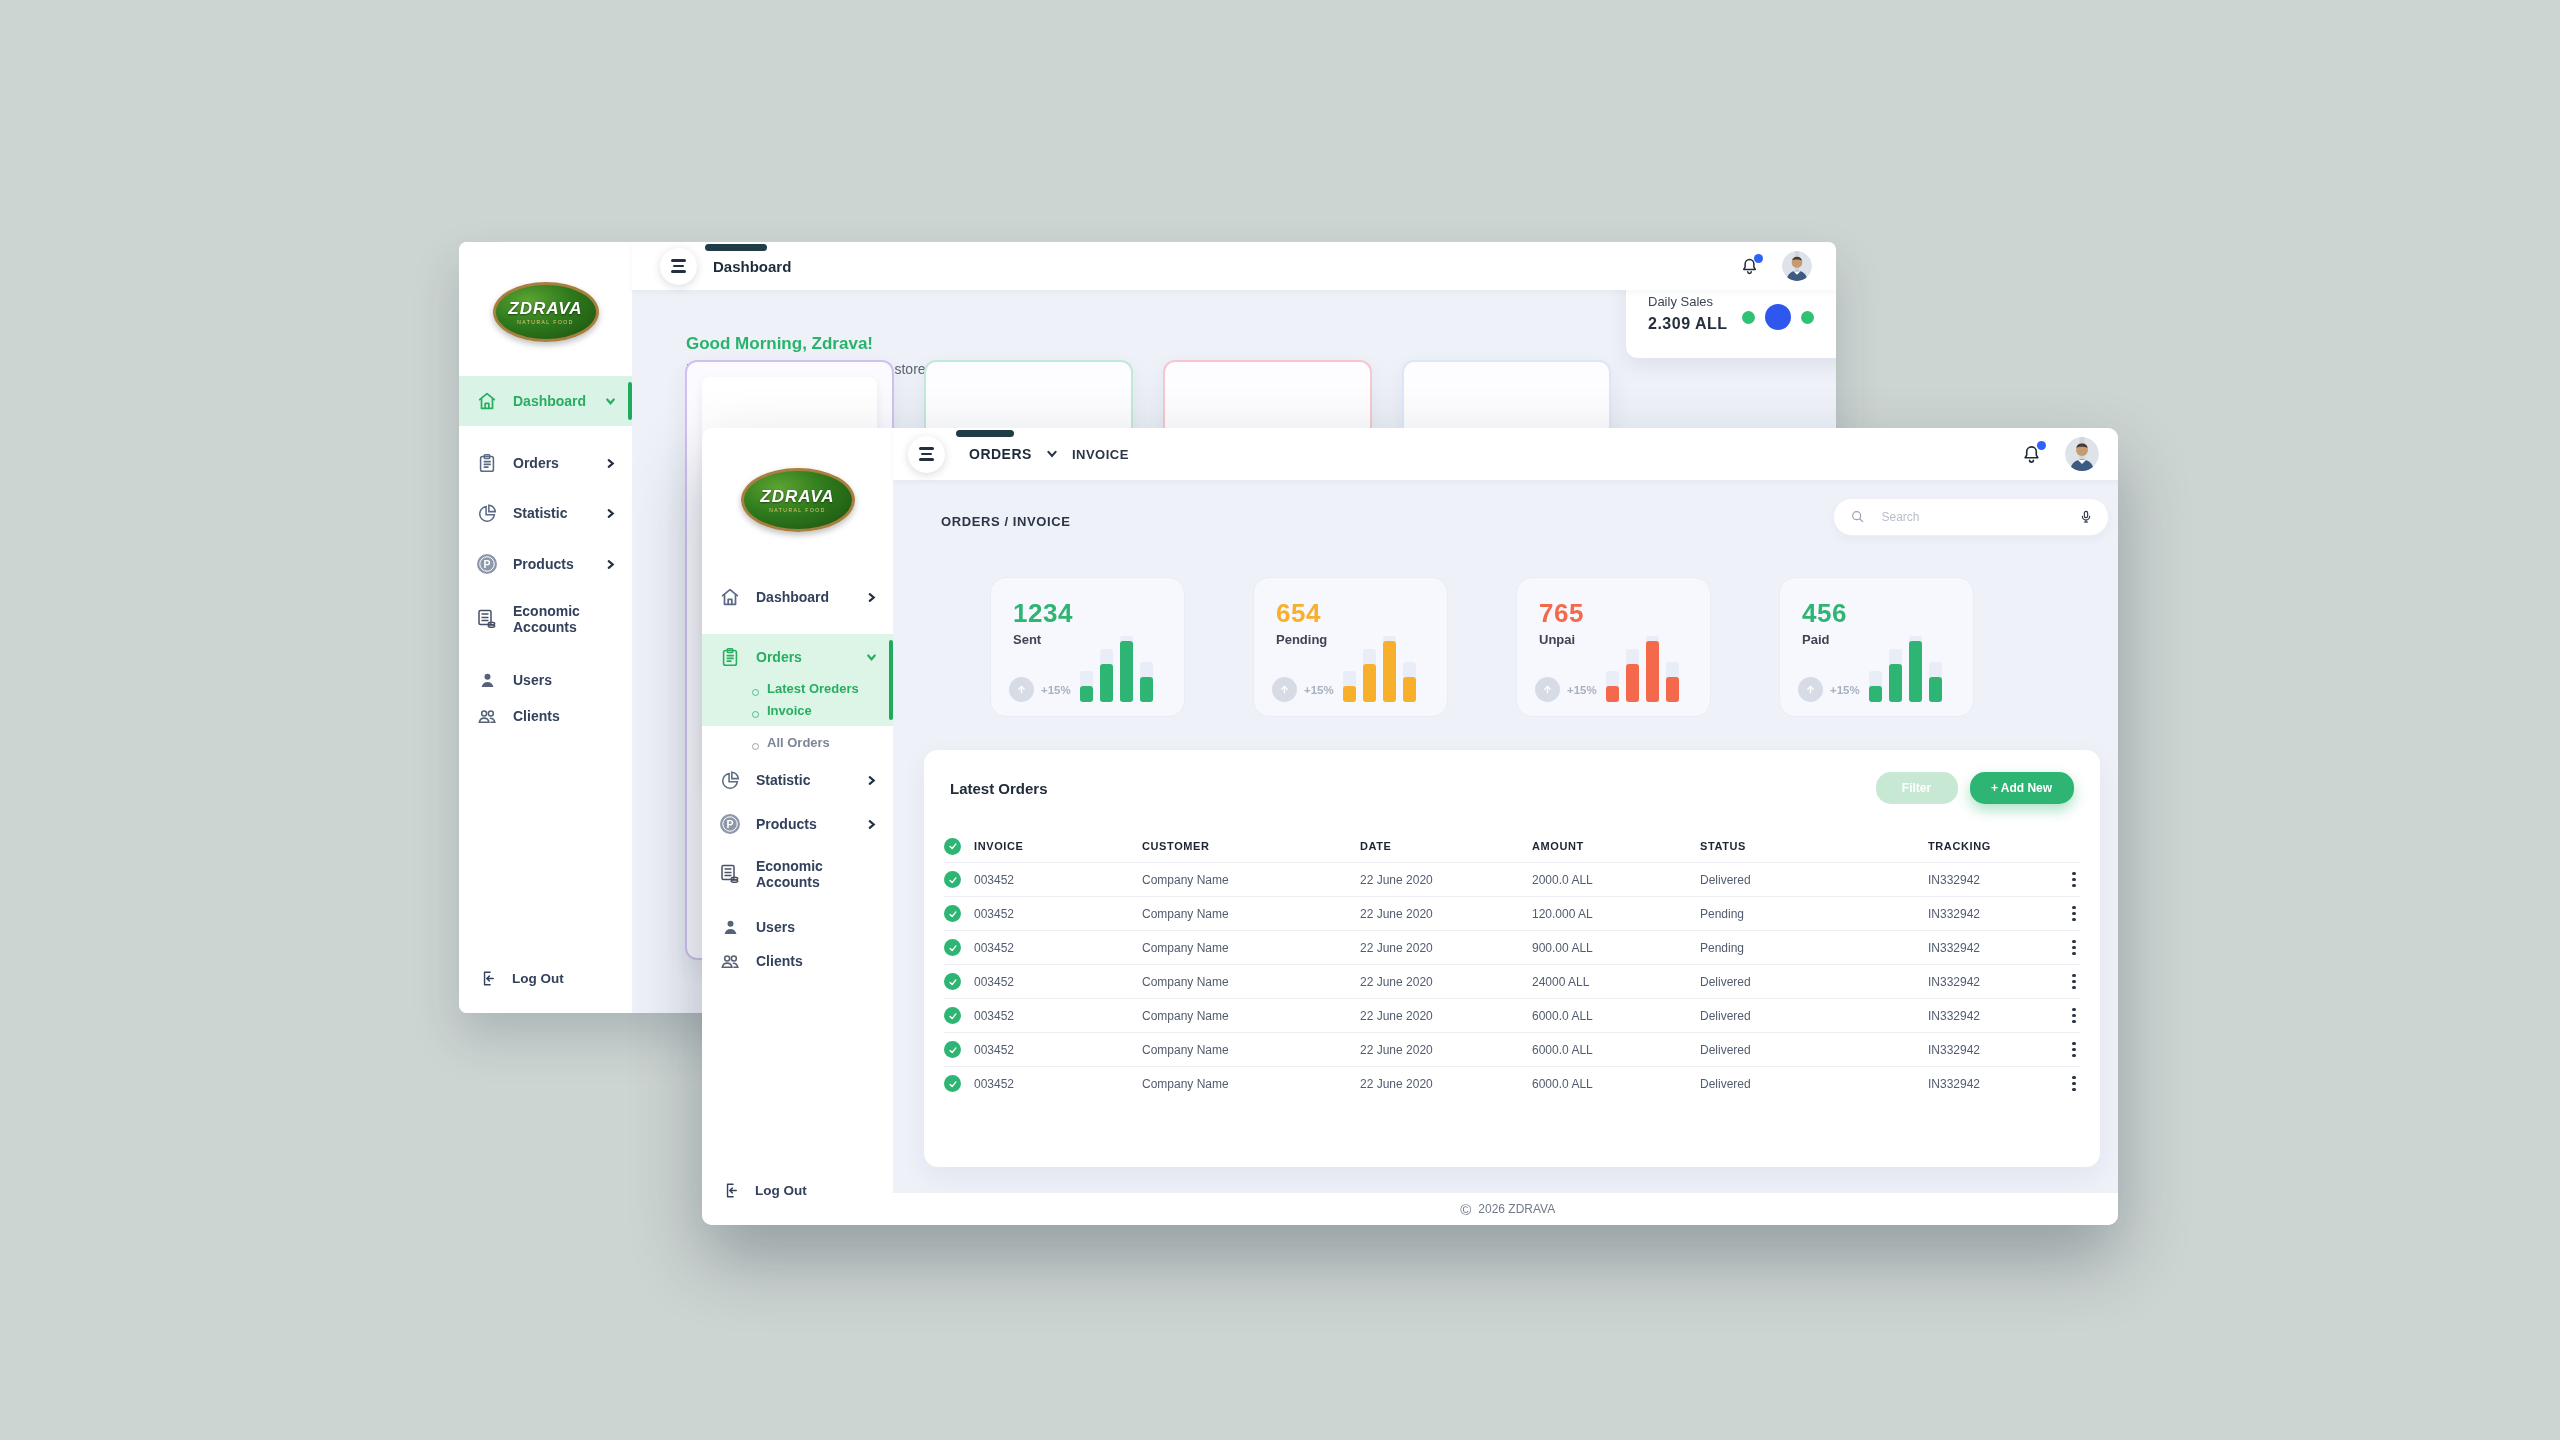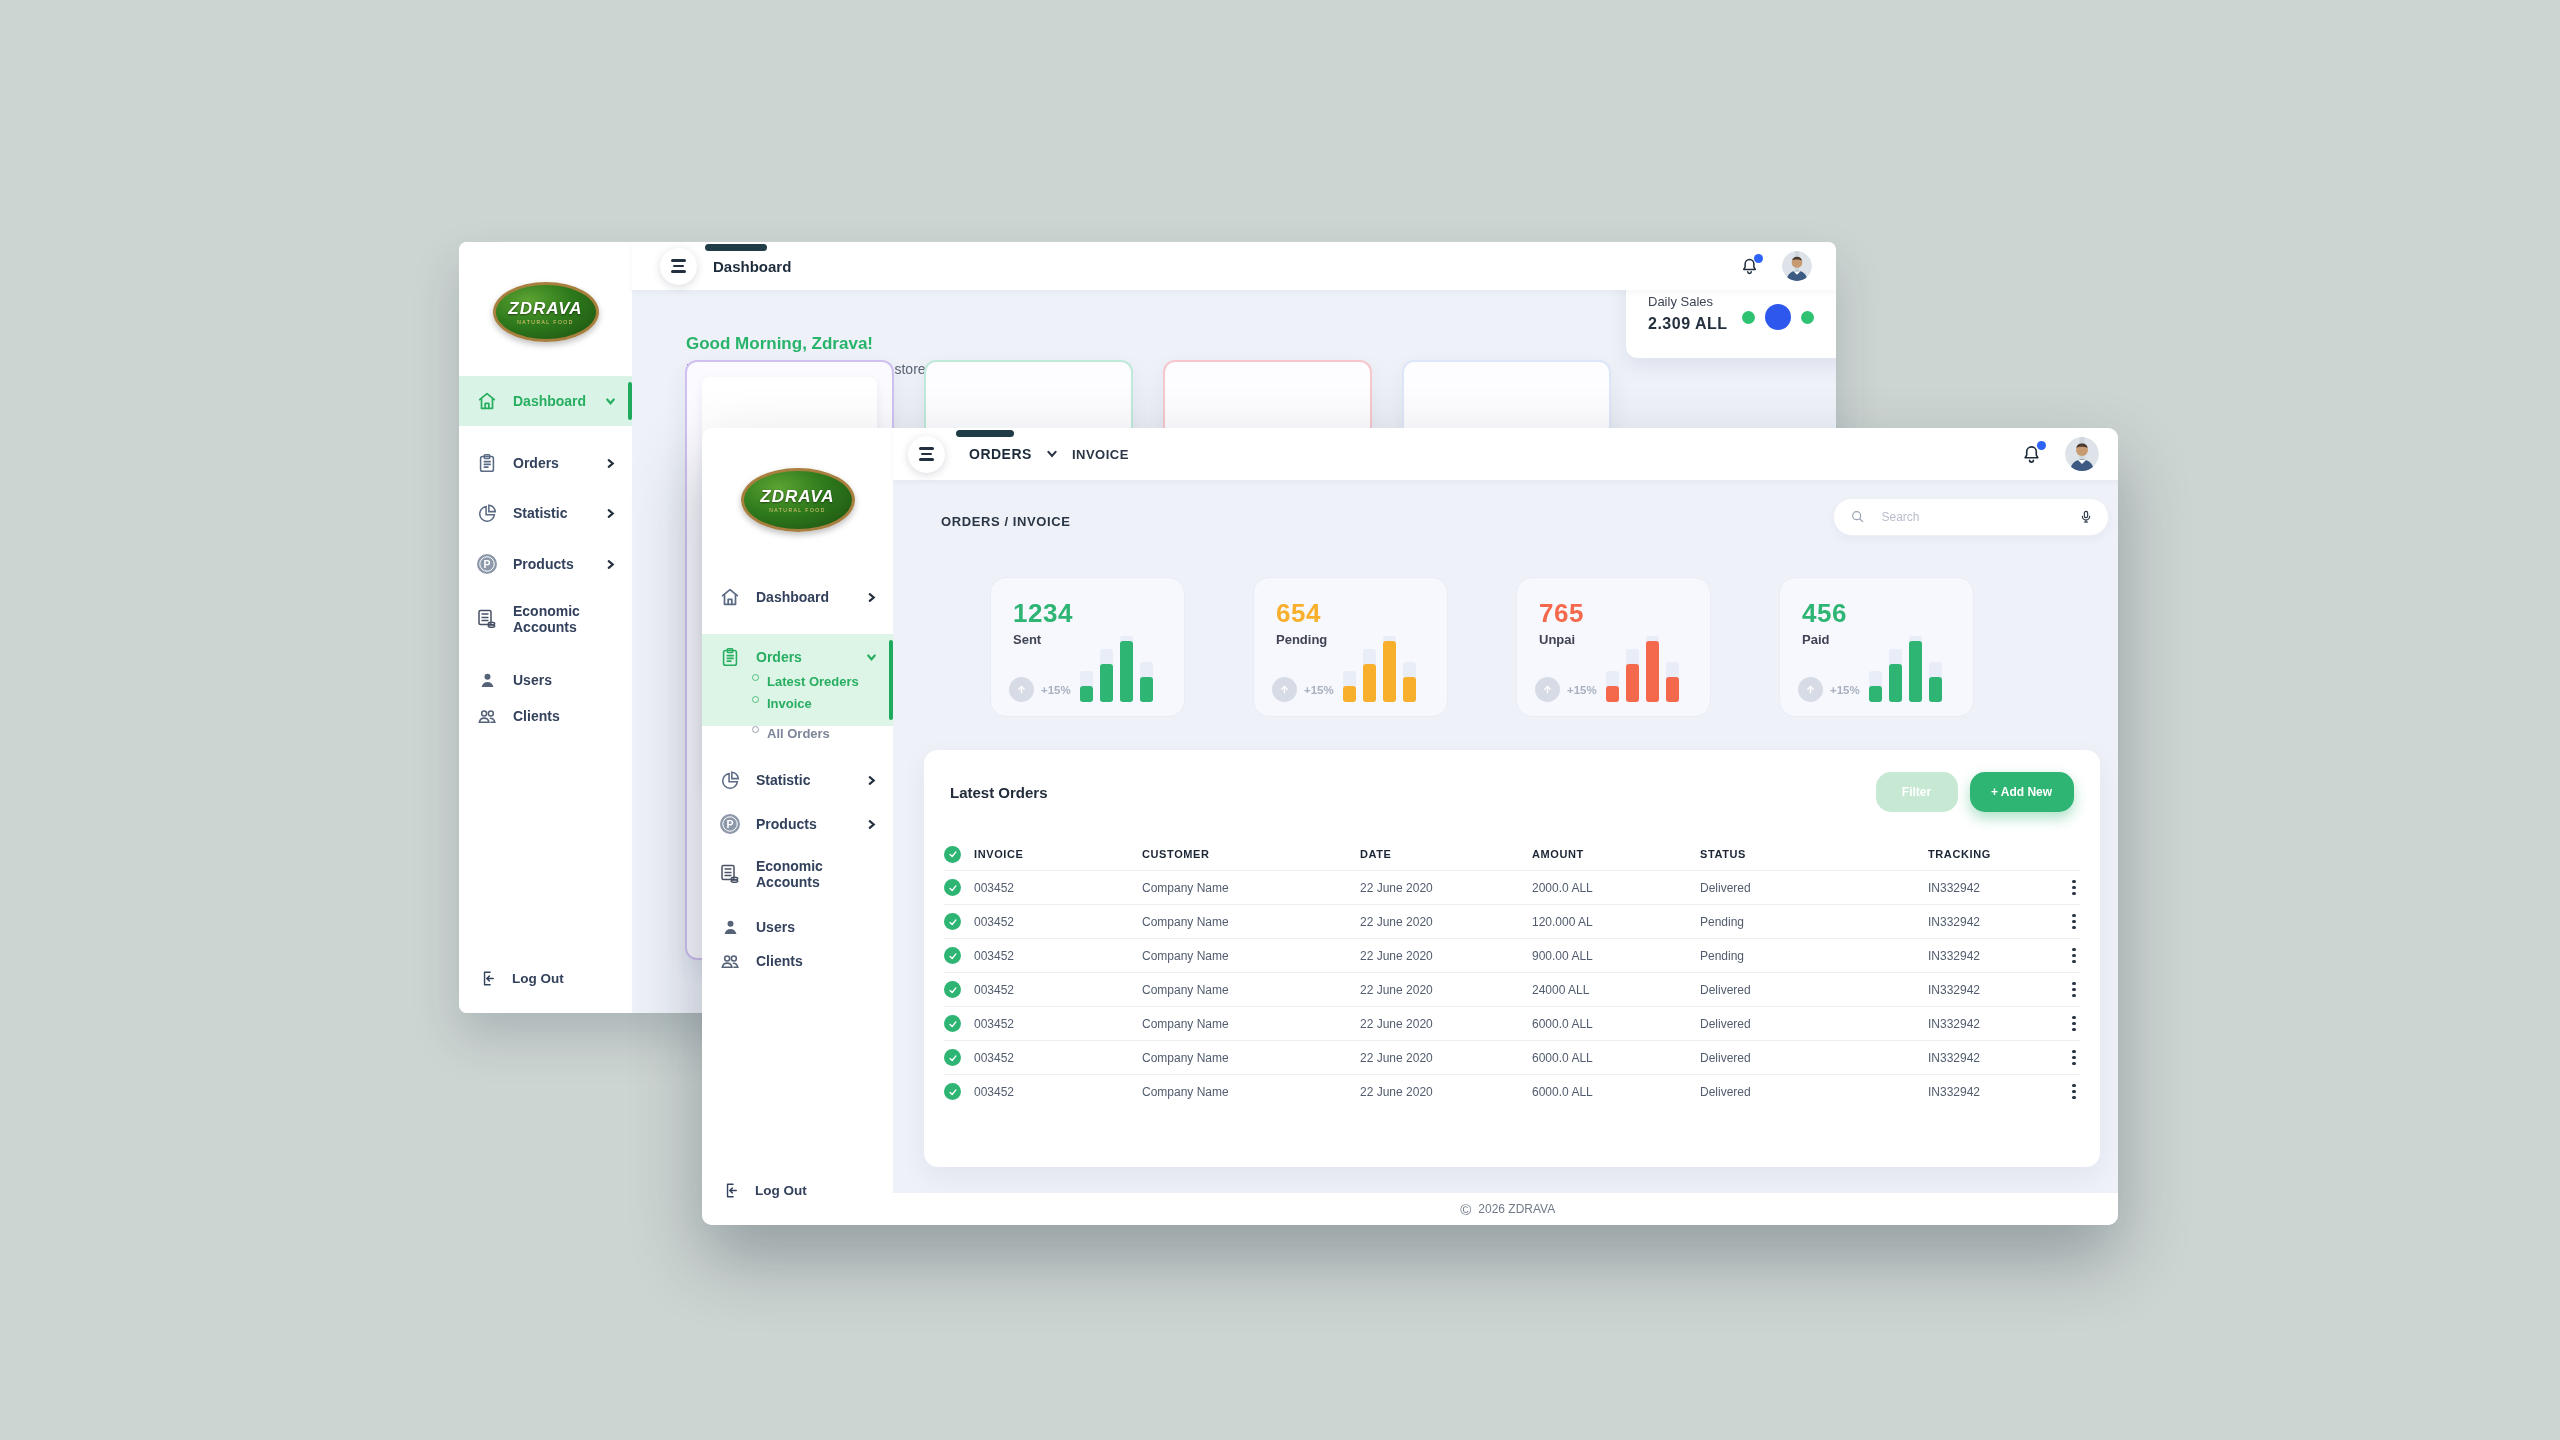--- a/index.html
+++ b/index.html
@@ -32,21 +32,21 @@
   .nav-item{display:flex;align-items:center;padding:0 16px;color:#33415c;cursor:pointer;position:relative;}
   .nav-item .ico{width:24px;height:24px;flex-shrink:0;display:flex;align-items:center;justify-content:center;color:#5c6b85;}
   .nav-item .lbl{margin-left:14px;font-size:14px;font-weight:bold;flex:1;line-height:1.15;}
   .nav-item .chev{color:#25303e;}
   .nav-item.active{background:#d9f4e6;color:#27ae60;}
   .nav-item.active .ico,.nav-item.active .lbl,.nav-item.active .chev{color:#27ae60;}
   .active-bar{position:absolute;right:0;top:6px;bottom:6px;width:4px;background:#1faa5e;border-radius:4px;}
   .orders-group{background:#ddf5e7;position:relative;padding:6px 0 8px;}
   .orders-group .nav-item{color:#27ae60;}
   .orders-group .nav-item .ico,.orders-group .nav-item .lbl,.orders-group .nav-item .chev{color:#27ae60;}
-  .sub-item{display:flex;align-items:flex-start;height:22px;padding-left:50px;font-size:13px;font-weight:bold;
+  .sub-item{display:flex;align-items:flex-end;height:22px;padding-left:50px;font-size:13px;font-weight:bold;
             color:#27ae60;cursor:pointer;}
   .sub-item .bullet{width:5px;height:5px;border:1.5px solid currentColor;border-radius:50%;margin-right:8px;opacity:.75;}
   .sub-item.muted{color:#7d8698;height:24px;}
   .logout{margin-top:auto;display:flex;align-items:center;padding:0 16px 13px 20px;height:43px;
           color:#33415c;cursor:pointer;}
   .logout .lbl{margin-left:14px;font-size:13.5px;font-weight:bold;}
   
   .main{flex:1;position:relative;}
   .topbar{position:relative;background:#fff;display:flex;align-items:center;z-index:5;
           box-shadow:0 2px 6px rgba(40,50,80,.05);}
@@ -102,21 +102,21 @@
              justify-content:center;flex-shrink:0;}
   .stat-change{font-size:11.5px;font-weight:bold;color:#a9b0bf;margin:0 0 6px 7px;}
   .mini-bars{margin-left:auto;width:88px;height:66px;display:flex;align-items:flex-end;gap:7px;}
   .barw{position:relative;width:13px;height:100%;}
   .barw .ghost{position:absolute;bottom:0;left:0;width:100%;background:#e9edf8;border-radius:3px;}
   .barw .bar{position:absolute;bottom:0;left:0;width:100%;background:var(--c);border-radius:3px;}
   .orders-panel{margin:33px 23px 0 31px;height:417px;background:#fff;border-radius:14px;box-sizing:border-box;
                 box-shadow:0 10px 28px rgba(30,40,90,.06);padding:22px 20px 0;}
   .panel-head{display:flex;align-items:center;padding:0 6px;}
   .panel-title{font-size:15px;font-weight:bold;color:#222c3a;}
-  .btn{height:40px;border:none;border-radius:15px;font-size:12px;font-weight:bold;color:#fff;cursor:pointer;
+  .btn{height:32px;border:none;border-radius:15px;font-size:12px;font-weight:bold;color:#fff;cursor:pointer;
        font-family:"Liberation Sans",sans-serif;}
   .btn-filter{margin-left:auto;width:82px;background:#c7e9d4;}
   .btn-add{margin-left:12px;width:104px;background:#2fb573;box-shadow:0 6px 14px rgba(47,181,115,.4);}
   .tgrid{display:grid;grid-template-columns:30px 168px 218px 172px 168px 228px 140px 1fr;align-items:center;}
   .thead{margin-top:26px;height:32px;font-size:11px;font-weight:bold;color:#1b2534;letter-spacing:.6px;}
   .trow{height:33px;border-top:1px solid #edeff4;font-size:12px;color:#515c6e;cursor:pointer;}
   .check{width:17px;height:17px;border-radius:50%;background:#2fb573;color:#fff;display:flex;align-items:center;
          justify-content:center;}
   .kebab{display:flex;flex-direction:column;gap:2.5px;align-items:center;cursor:pointer;justify-self:end;padding:4px;}
   .kebab i{width:3.5px;height:3.5px;border-radius:50%;background:#2a3545;display:block;}

